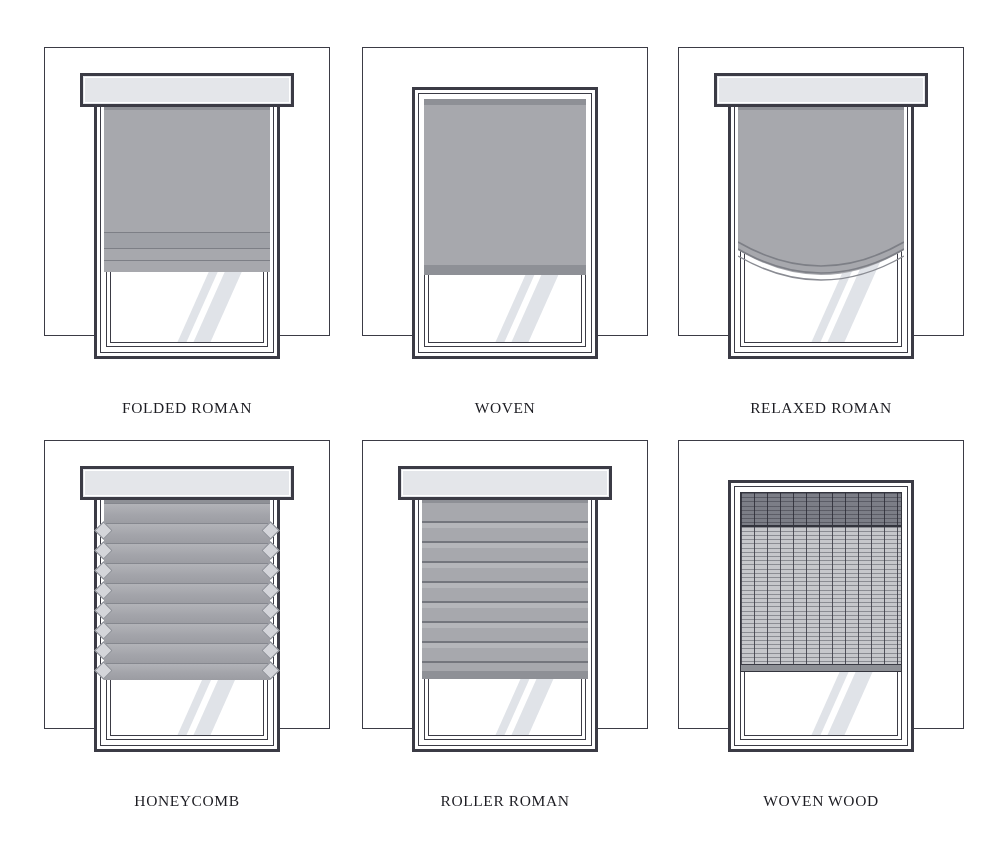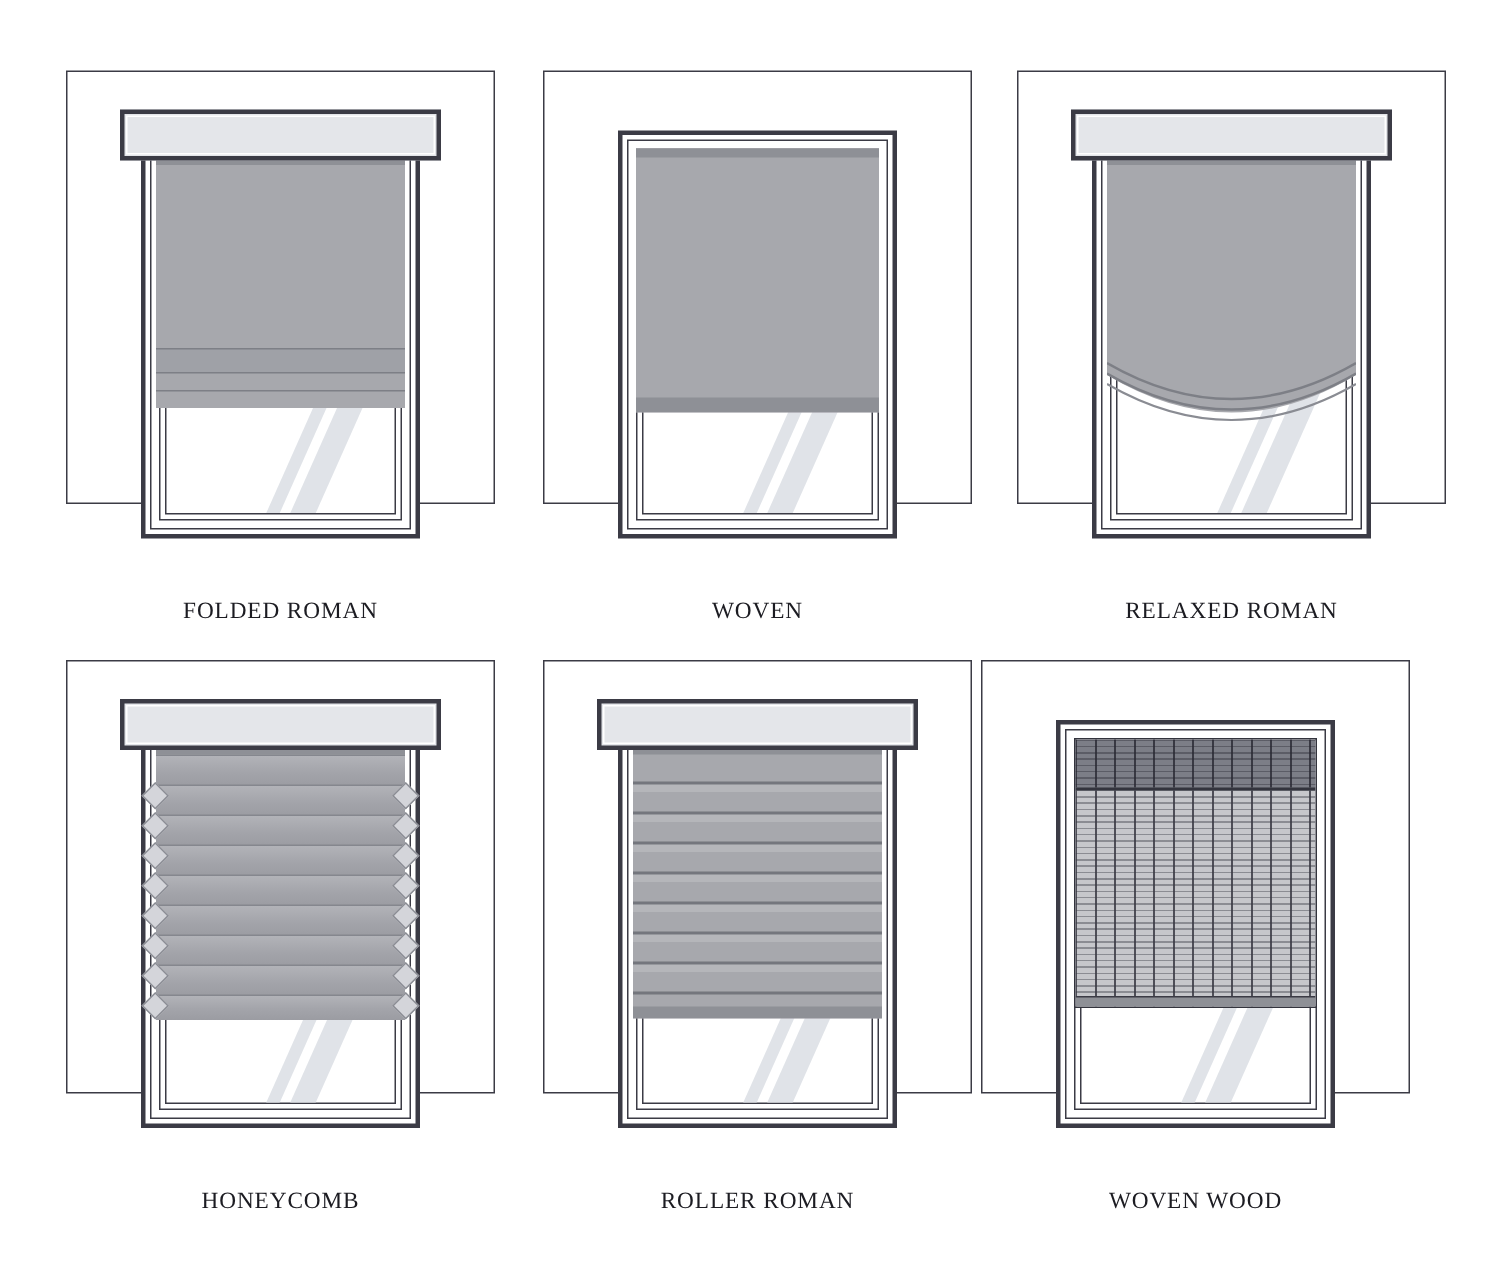--- a/index.html
+++ b/index.html
@@ -17,21 +17,21 @@
   }
   .card{
     position:absolute;
     width:286px;height:289px;
   }
   .card.c0{left:44px;top:47px;}
   .card.c1{left:362px;top:47px;}
   .card.c2{left:678px;top:47px;border-radius:28px;}
   .card.c3{left:44px;top:440px;}
   .card.c4{left:362px;top:440px;}
-  .card.c5{left:654px;top:440px;}
+  .card.c5{left:678px;top:440px;}
 
   .card-frame{
     position:absolute;left:0;top:0;
     width:100%;height:100%;
     border:1.6px solid #3b3b45;
     background:#ffffff;
     box-sizing:border-box;
   }
 
   .card-label{

